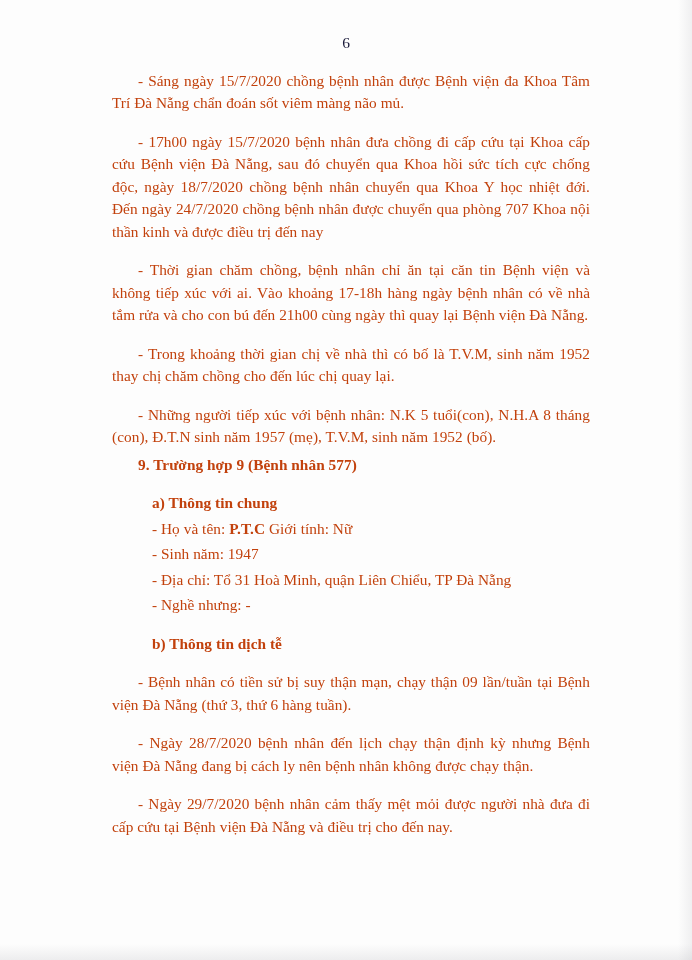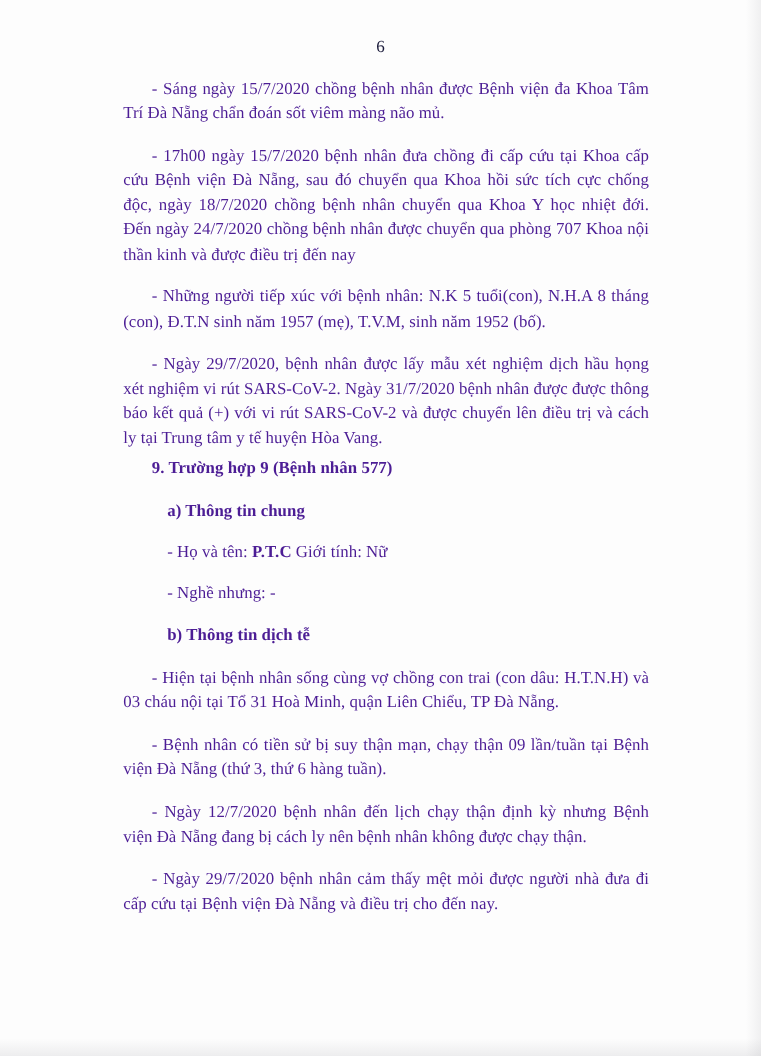--- a/index.html
+++ b/index.html
@@ -34,41 +34,41 @@
     position: absolute;
     top: 70px;
     left: 112px;
     width: 478px;
   }
   p {
     margin: 0 0 1px 0;
     font-size: 15.3px;
     line-height: 1.47;
     text-align: justify;
-    color: #4c1d95;
+    color: #c2410c;
     letter-spacing: 0.05px;
   }
   p.indent {
     text-indent: 26px;
   }
   p.heading {
     font-weight: bold;
     text-indent: 26px;
     margin-top: 5px;
     margin-bottom: 7px;
   }
   p.subheading {
     font-weight: bold;
     text-indent: 40px;
     margin-top: 16px;
     margin-bottom: 3px;
   }
   p.field {
     text-indent: 40px;
-    margin-top: 15px;
+    margin-top: 3px;
     margin-bottom: 3px;
   }
   p.para {
     margin-top: 16px;
     margin-bottom: 0;
   }
   .bold { font-weight: bold; }
   .right-edge-shadow {
     position: absolute;
     top: 0;
@@ -91,32 +91,34 @@
 </head>
 <body>
 
 <div class="page">
 
   <div class="page-number">6</div>
 
   <div class="content">
     <p class="indent">- Sáng ngày 15/7/2020 chồng bệnh nhân được Bệnh viện đa Khoa Tâm Trí Đà Nẵng chẩn đoán sốt viêm màng não mủ.</p>
     <p class="indent para">- 17h00 ngày 15/7/2020 bệnh nhân đưa chồng đi cấp cứu tại Khoa cấp cứu Bệnh viện Đà Nẵng, sau đó chuyển qua Khoa hồi sức tích cực chống độc, ngày 18/7/2020 chồng bệnh nhân chuyển qua Khoa Y học nhiệt đới. Đến ngày 24/7/2020 chồng bệnh nhân được chuyển qua phòng 707 Khoa nội thần kinh và được điều trị đến nay</p>
+    <p class="indent para">- Thời gian chăm chồng, bệnh nhân chỉ ăn tại căn tin Bệnh viện và không tiếp xúc với ai. Vào khoảng 17-18h hàng ngày bệnh nhân có về nhà tắm rửa và cho con bú đến 21h00 cùng ngày thì quay lại Bệnh viện Đà Nẵng.</p>
+    <p class="indent para">- Trong khoảng thời gian chị về nhà thì có bố là T.V.M, sinh năm 1952 thay chị chăm chồng cho đến lúc chị quay lại.</p>
     <p class="indent para">- Những người tiếp xúc với bệnh nhân: N.K 5 tuổi(con), N.H.A 8 tháng (con), Đ.T.N sinh năm 1957 (mẹ), T.V.M, sinh năm 1952 (bố).</p>
-    <p class="indent para">- Ngày 29/7/2020, bệnh nhân được lấy mẫu xét nghiệm dịch hầu họng xét nghiệm vi rút SARS-CoV-2. Ngày 31/7/2020 bệnh nhân được được thông báo kết quả (+) với vi rút SARS-CoV-2 và được chuyển lên điều trị và cách ly tại Trung tâm y tế huyện Hòa Vang.</p>
 
     <p class="heading">9. Trường hợp 9 (Bệnh nhân 577)</p>
     <p class="subheading">a) Thông tin chung</p>
 
     <p class="field">- Họ và tên: <span class="bold">P.T.C</span>          Giới tính: Nữ</p>
+    <p class="field">- Sinh năm: 1947</p>
+    <p class="field">- Địa chỉ: Tổ 31 Hoà Minh, quận Liên Chiểu, TP Đà Nẵng</p>
     <p class="field">- Nghề nhưng: -</p>
 
     <p class="subheading">b) Thông tin dịch tễ</p>
 
-    <p class="indent para">- Hiện tại bệnh nhân sống cùng vợ chồng con trai (con dâu: H.T.N.H) và 03 cháu nội tại Tổ 31 Hoà Minh, quận Liên Chiểu, TP Đà Nẵng.</p>
     <p class="indent para">- Bệnh nhân có tiền sử bị suy thận mạn, chạy thận 09 lần/tuần tại Bệnh viện Đà Nẵng (thứ 3, thứ 6 hàng tuần).</p>
-    <p class="indent para">- Ngày 12/7/2020 bệnh nhân đến lịch chạy thận định kỳ nhưng Bệnh viện Đà Nẵng đang bị cách ly nên bệnh nhân không được chạy thận.</p>
+    <p class="indent para">- Ngày 28/7/2020 bệnh nhân đến lịch chạy thận định kỳ nhưng Bệnh viện Đà Nẵng đang bị cách ly nên bệnh nhân không được chạy thận.</p>
     <p class="indent para">- Ngày 29/7/2020 bệnh nhân cảm thấy mệt mỏi được người nhà đưa đi cấp cứu tại Bệnh viện Đà Nẵng và điều trị cho đến nay.</p>
   </div>
 
   <div class="right-edge-shadow"></div>
   <div class="bottom-edge-shadow"></div>
 </div>
 
 </body></html>

